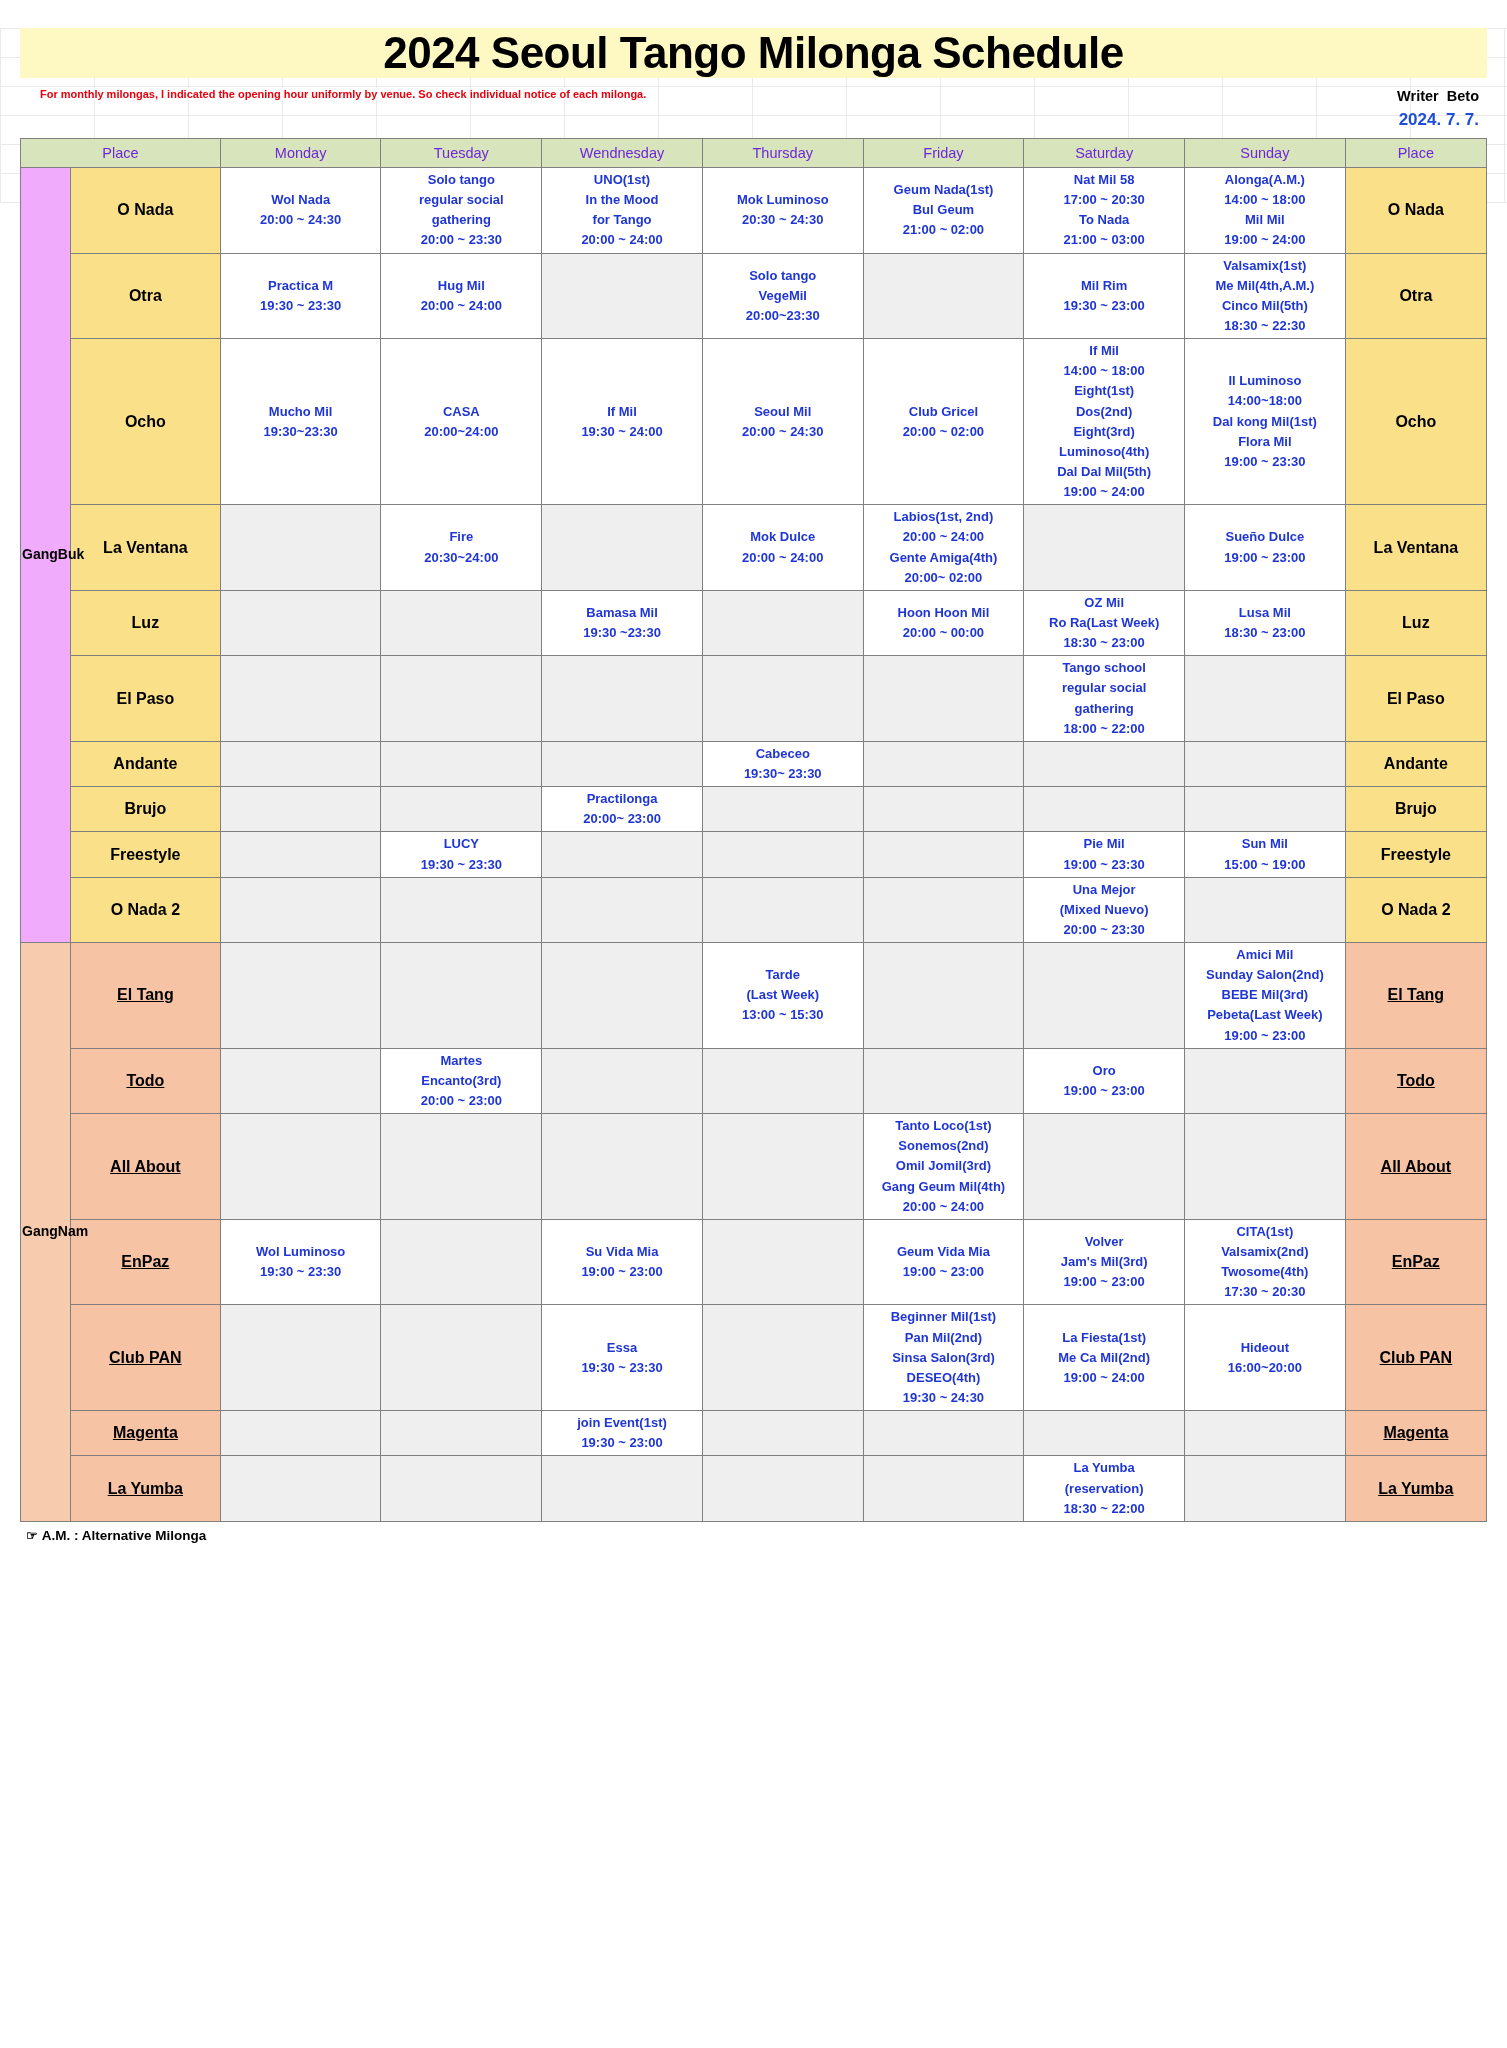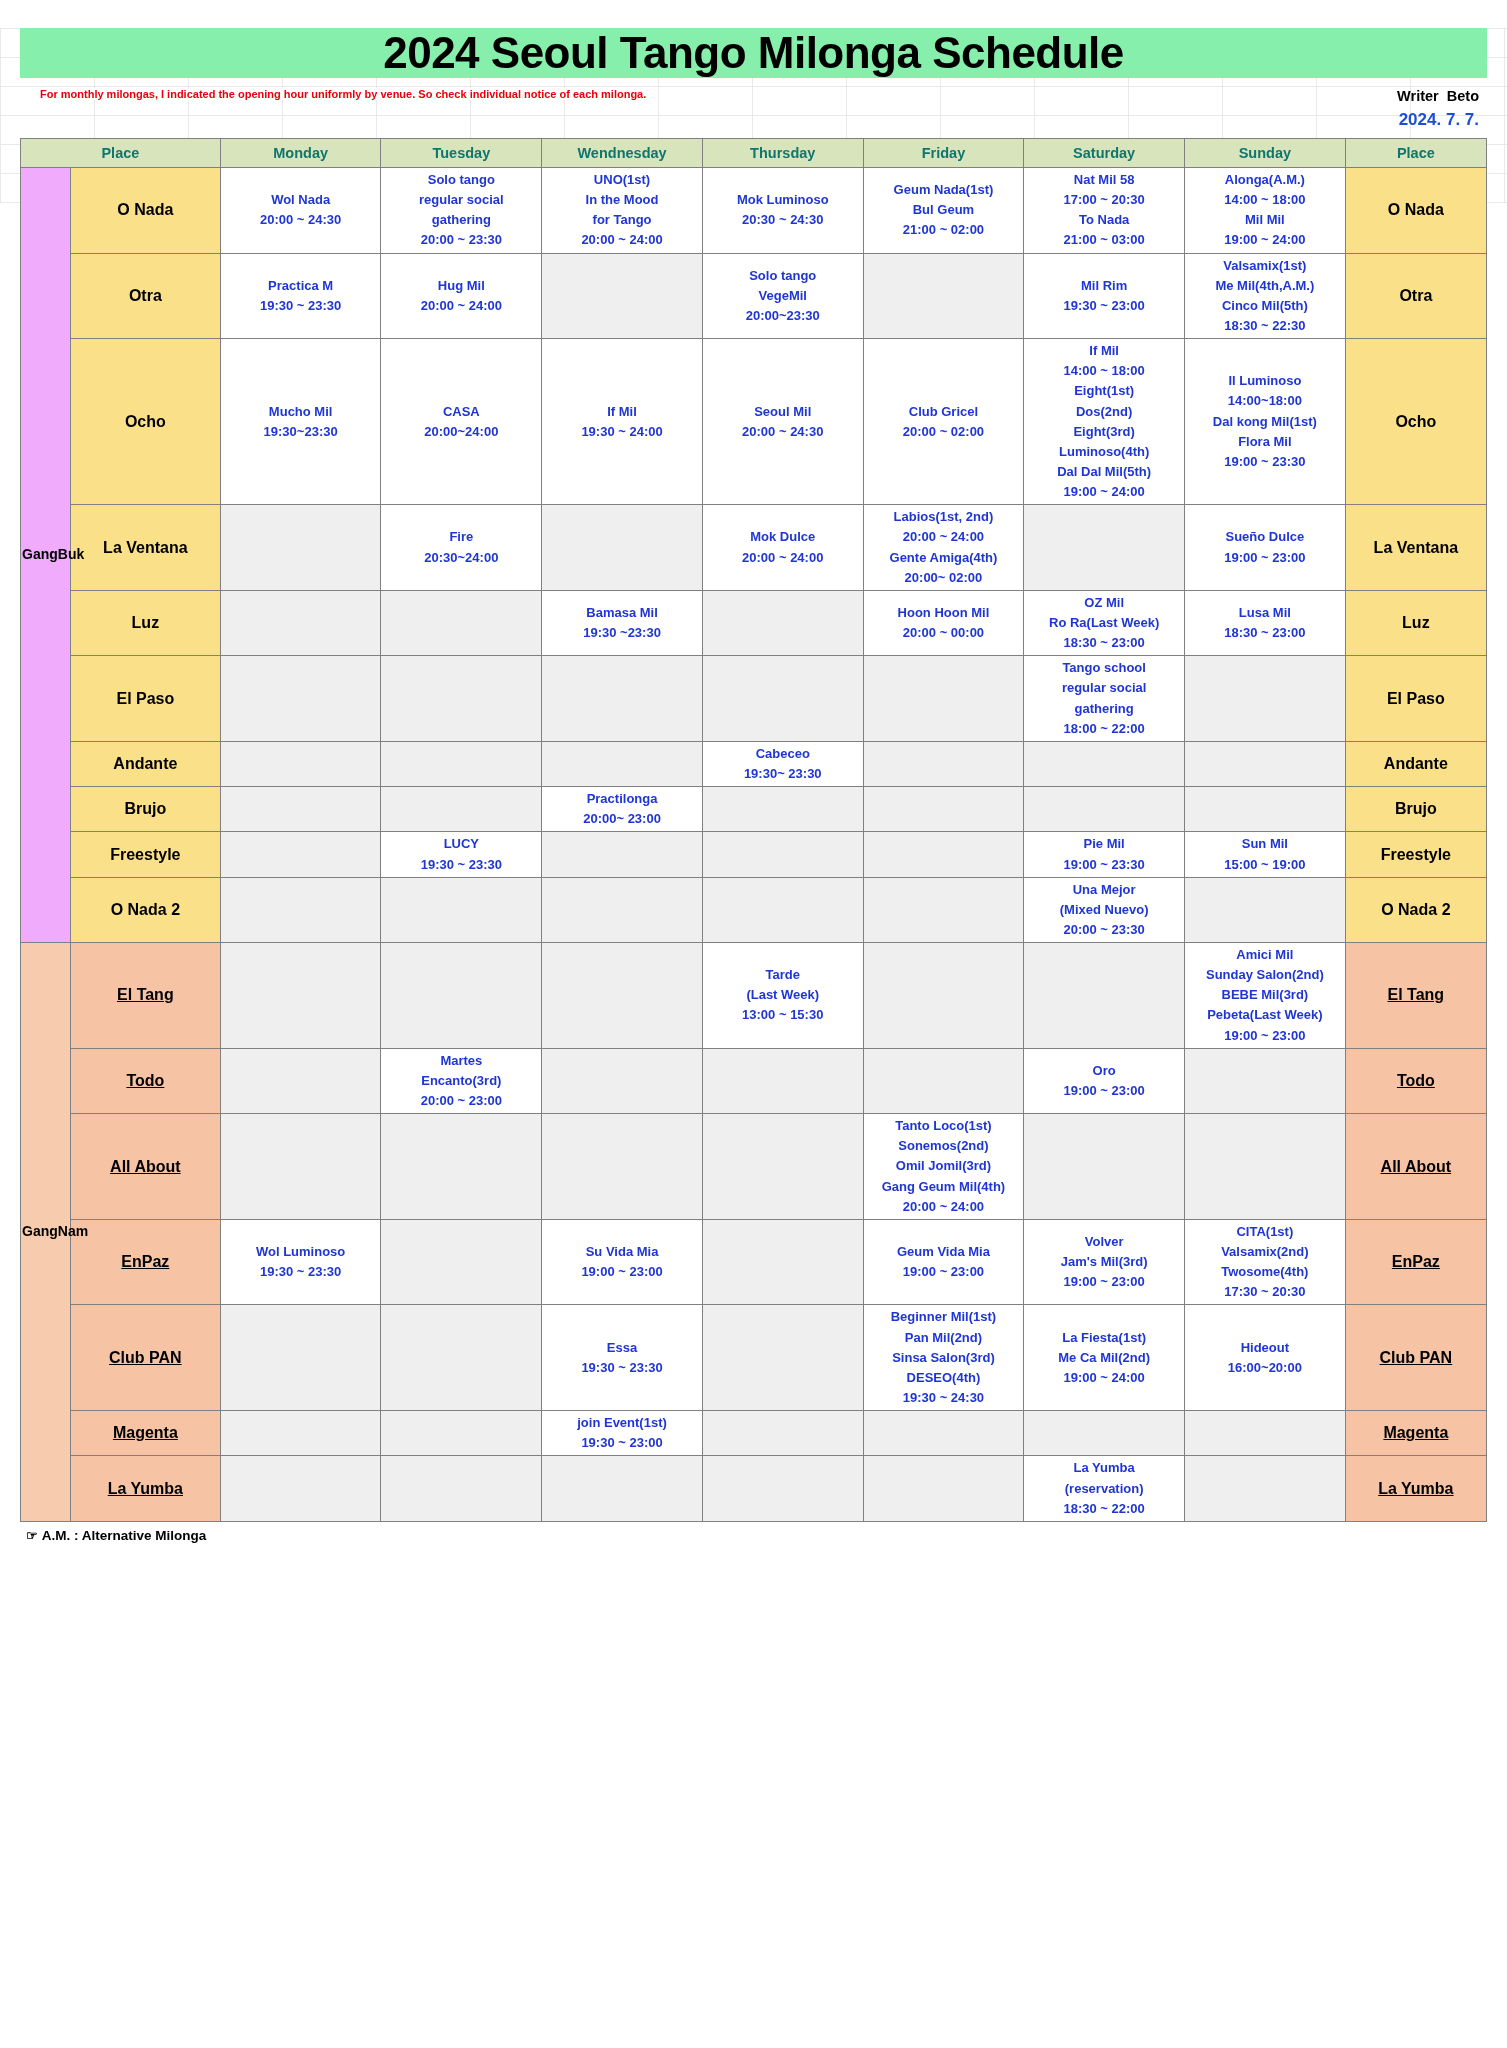--- a/index.html
+++ b/index.html
@@ -34,21 +34,21 @@
     position: relative;
     z-index: 1;
     padding: 0 20px 10px 20px;
   }
   h1.title {
     text-align: center;
     font-size: 44px;
     font-weight: bold;
     margin: 28px 0 6px 0;
     letter-spacing: -0.5px;
-    background: #86efac;
+    background: #fef9c3;
     display: block;
   }
   .subrow {
     display: flex;
     align-items: flex-start;
     justify-content: space-between;
     margin: 10px 0 8px 0;
   }
   .notice {
     color: #e8000d;
@@ -81,23 +81,23 @@
   }
   table.schedule th, table.schedule td {
     border: 1px solid #808080;
     vertical-align: middle;
     text-align: center;
     padding: 2px 1px;
   }
   thead th {
     background: #d8e4bc;
     font-size: 14.5px;
-    font-weight: bold;
+    font-weight: normal;
     height: 24px;
-    color: #0f766e;
+    color: #6d28d9;
   }
   
   col.c-region { width: 46px; }
   col.c-place  { width: 138px; }
   col.c-day    { width: 148px; }
   col.c-place2 { width: 130px; }
 
   td.region {
     font-size: 14px;
     font-weight: bold;

